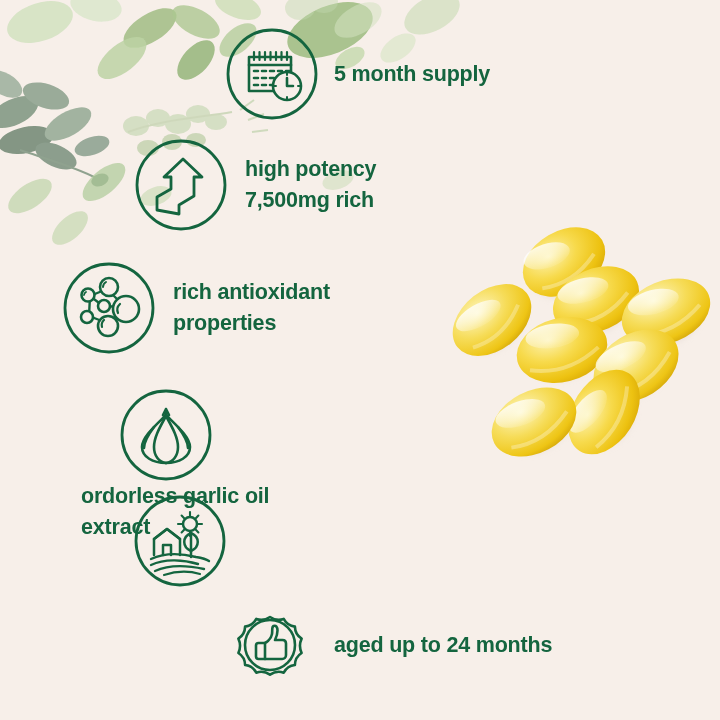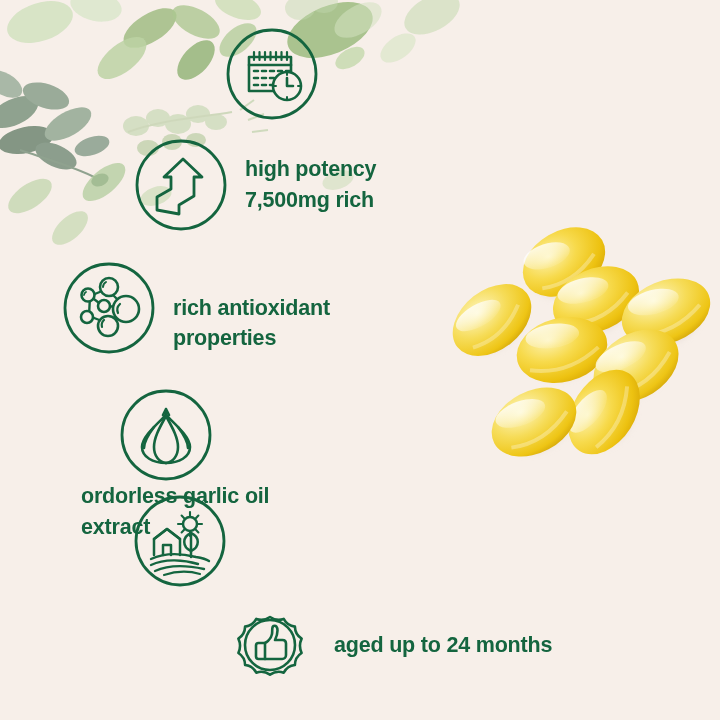--- a/index.html
+++ b/index.html
@@ -63,21 +63,21 @@
     color: #14653f;
     font-size: 21.5px;
     font-weight: bold;
     line-height: 1.42;
     letter-spacing: -0.2px;
     white-space: pre-line;
   }
 
   .feature-1 { left: 226px; top: 28px; }
   .feature-2 { left: 135px; top: 139px; }
-  .feature-3 { left: 63px;  top: 262px; align-items: flex-end; }
+  .feature-3 { left: 63px;  top: 262px; }
   .feature-4 { left: 63px;  top: 389px; flex-direction: column; }
   .feature-5 { left: 134px; top: 495px; }
   .feature-6 { left: 224px; top: 599px; }
 
   .feature-1 .label { margin-left: 16px; }
   .feature-6 .label { margin-left: 18px; text-align: right; }
 </style>
 </head>
 <body>
 
@@ -244,20 +244,21 @@
           <path d="M28 43 h4 M36 43 h4 M44 43 h4 M52 43 h4 M60 43 h4"></path>
           <path d="M28 50 h4 M36 50 h4 M44 50 h4 M52 50 h4"></path>
           <path d="M28 57 h4 M36 57 h4 M44 57 h4"></path>
         </g>
 
         <circle cx="61" cy="58" r="14" stroke-width="2.6" fill="#f7efe9"></circle>
         <path d="M61 50 v8 h6" stroke-width="2.6"></path>
         <path d="M61 44.5 v2.5 M61 69 v2.5 M47.5 58 h2.5 M72 58 h2.5" stroke-width="2"></path>
       </svg>
     </div>
+    <div class="label">5 month supply</div>
   </div>
 
   <div class="feature feature-2">
     <div class="badge">
       <svg viewBox="0 0 92 92" xmlns="http://www.w3.org/2000/svg" fill="none" stroke="#14653f" stroke-width="2.8" stroke-linecap="round" stroke-linejoin="round">
         <circle cx="46" cy="46" r="44"></circle>
         <path d="M22 71 L22 58 L36 50 L36 38 L29 38 L48 20 L67 38 L59 38 L59 57 L44 66 L44 75 Z"></path>
       </svg>
     </div>
     <div class="label">high potency

